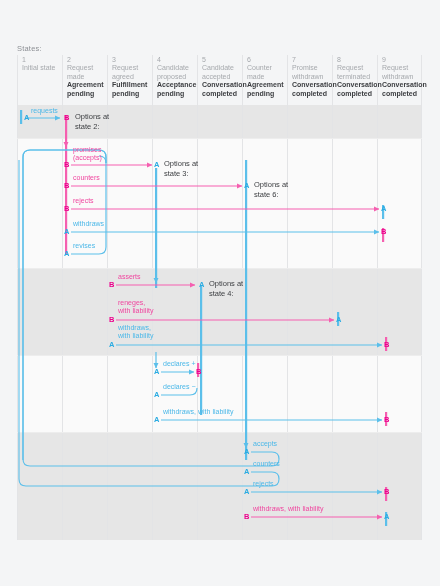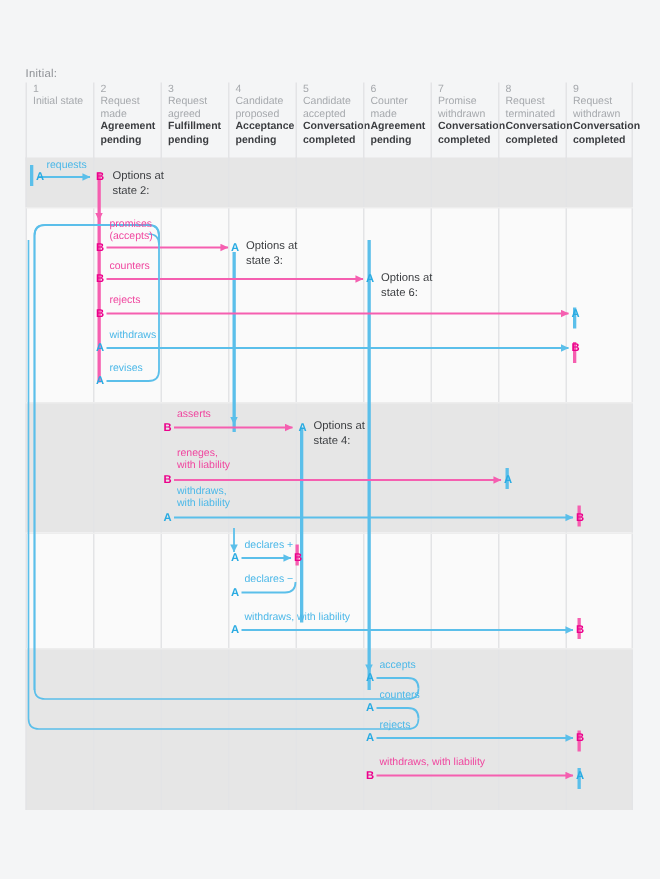--- a/index.html
+++ b/index.html
@@ -160,21 +160,21 @@
       <path d="M26,486 Q19,486 19,479 L19,160"></path>
 
       <path d="M106,163 Q106,156 99,156"></path>
     </g>
 
     <g fill="none" stroke="#5bbfea" stroke-width="1.1">
       <path d="M106,254 L106,254"></path>
     </g>
   </svg>
 
-  <div class="states-label">Initial:</div>
+  <div class="states-label">States:</div>
 
   <div class="colhead" style="left:17px;">
     <div class="num">1</div>
     <div class="sub">Initial
 state</div>
     <div class="strong"></div>
   </div>
   <div class="colhead" style="left:62px;">
     <div class="num">2</div>
     <div class="sub">Request

